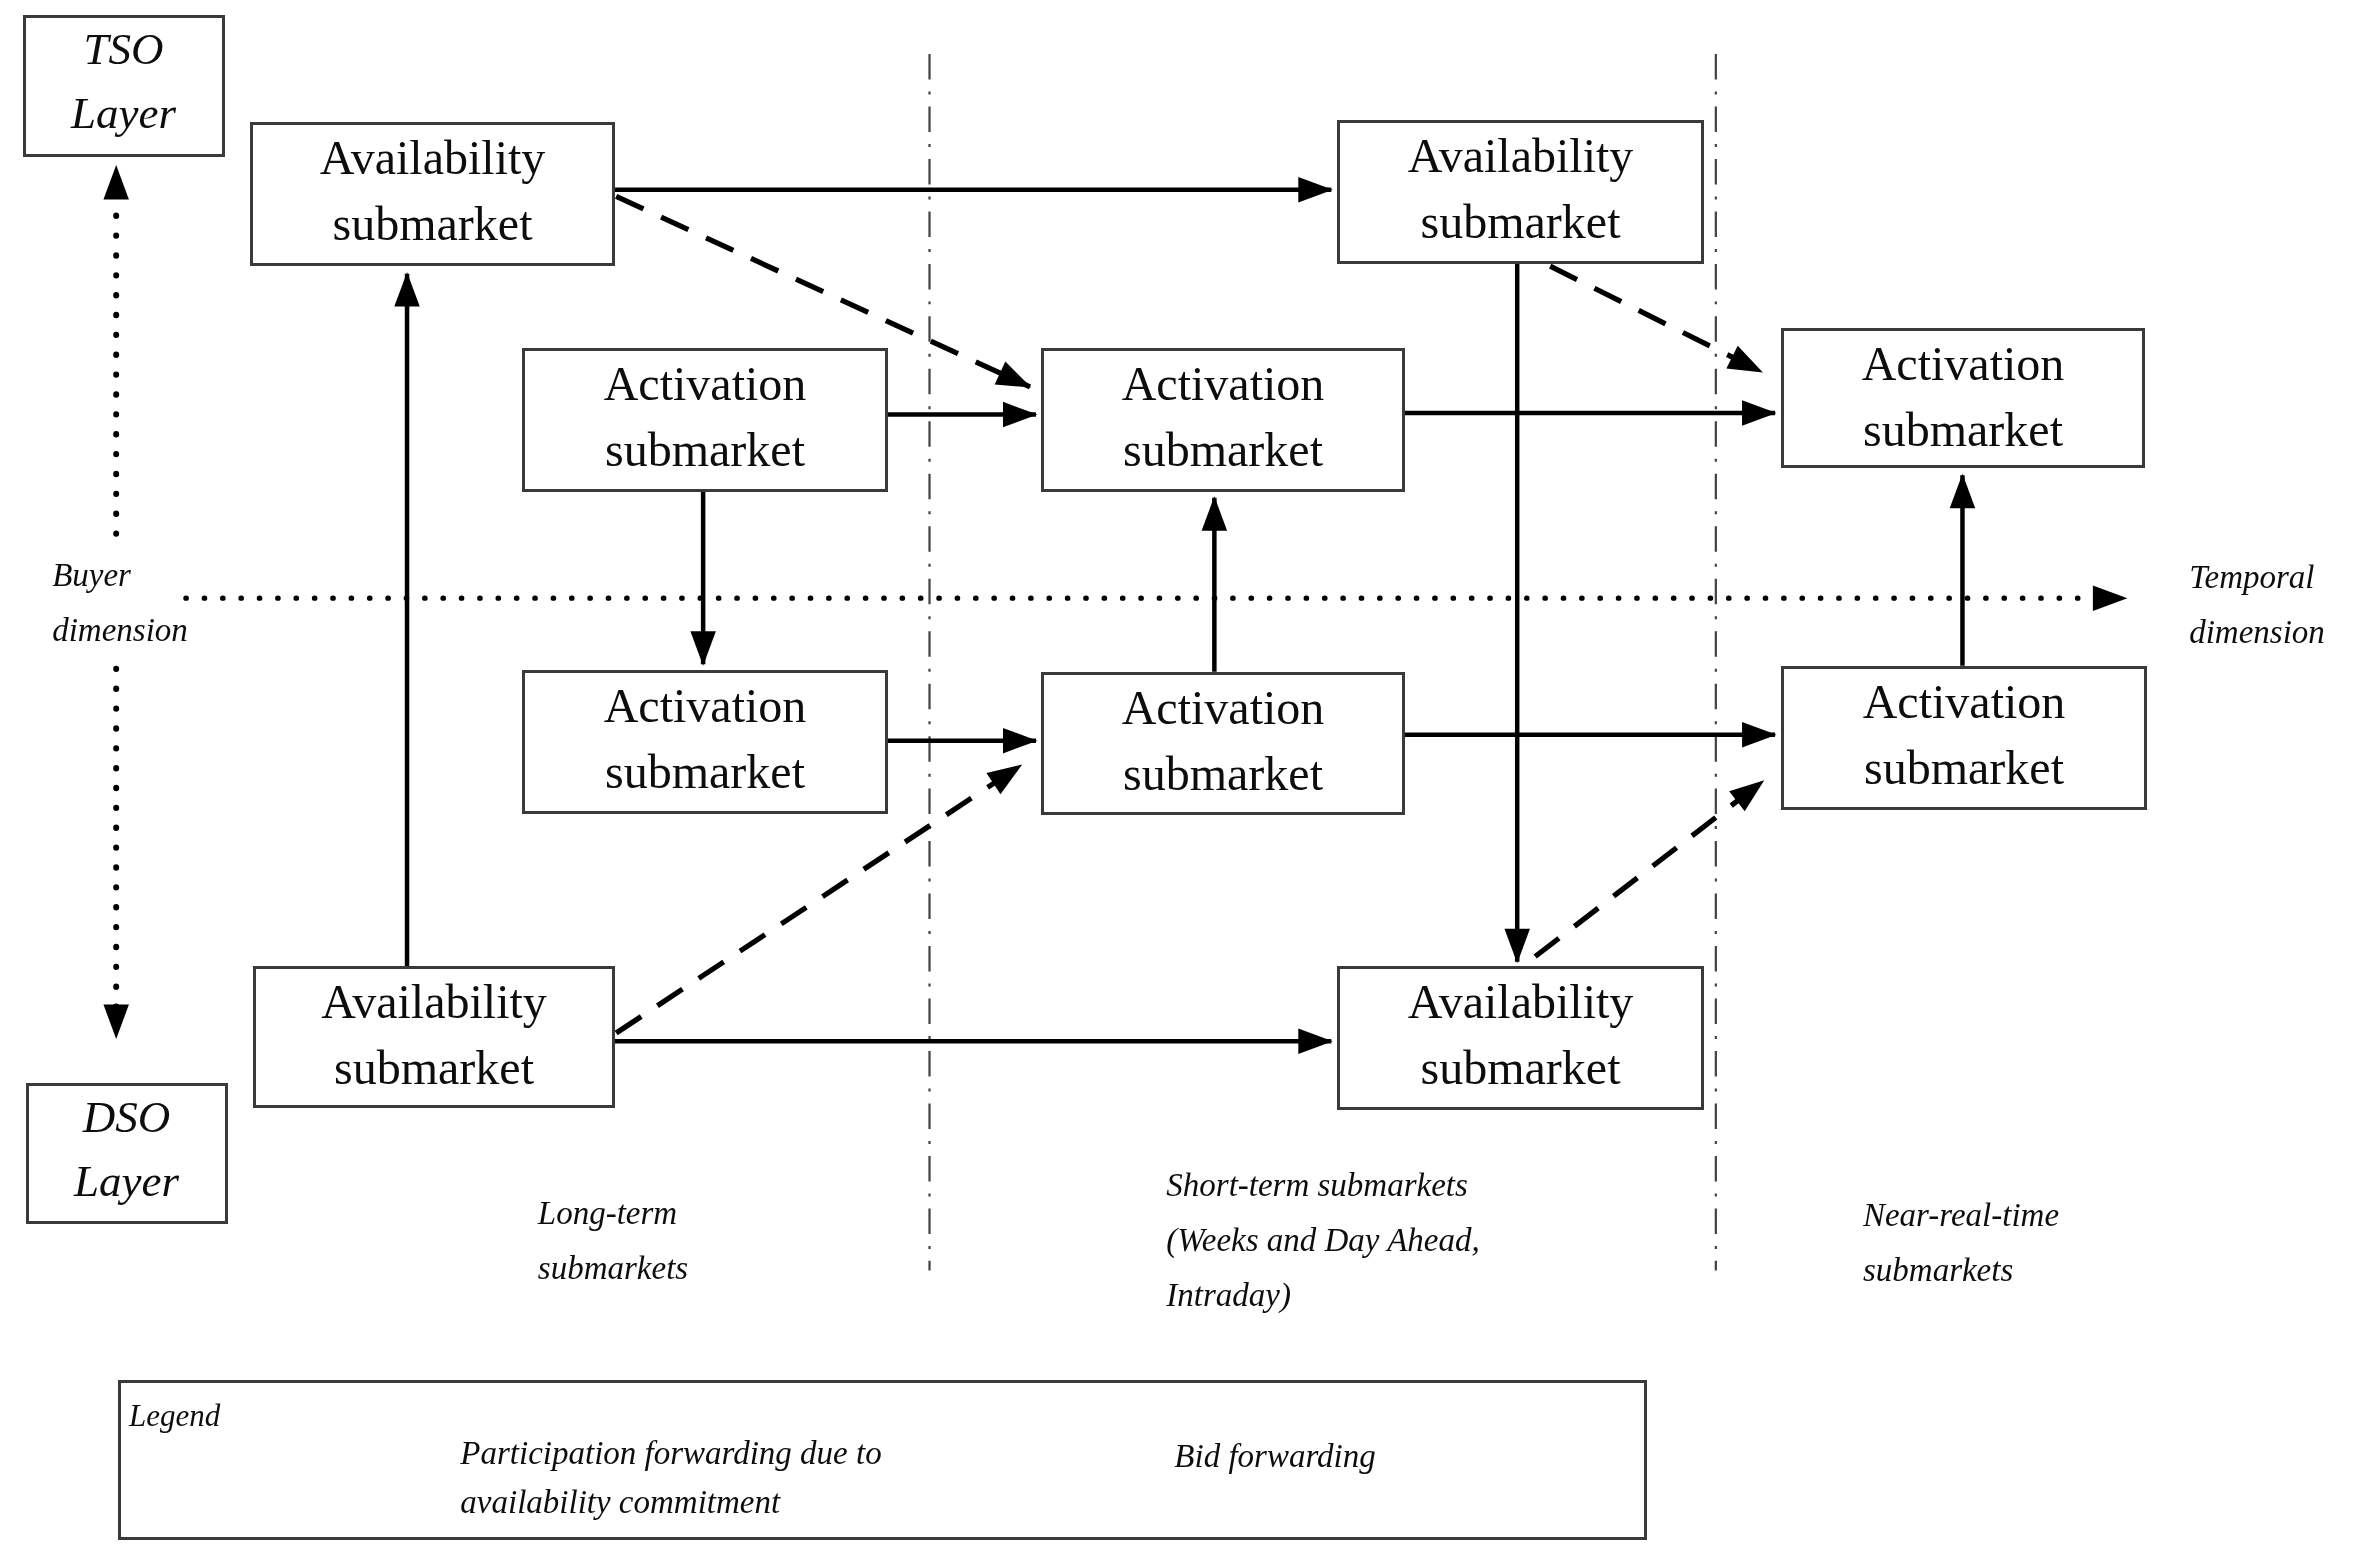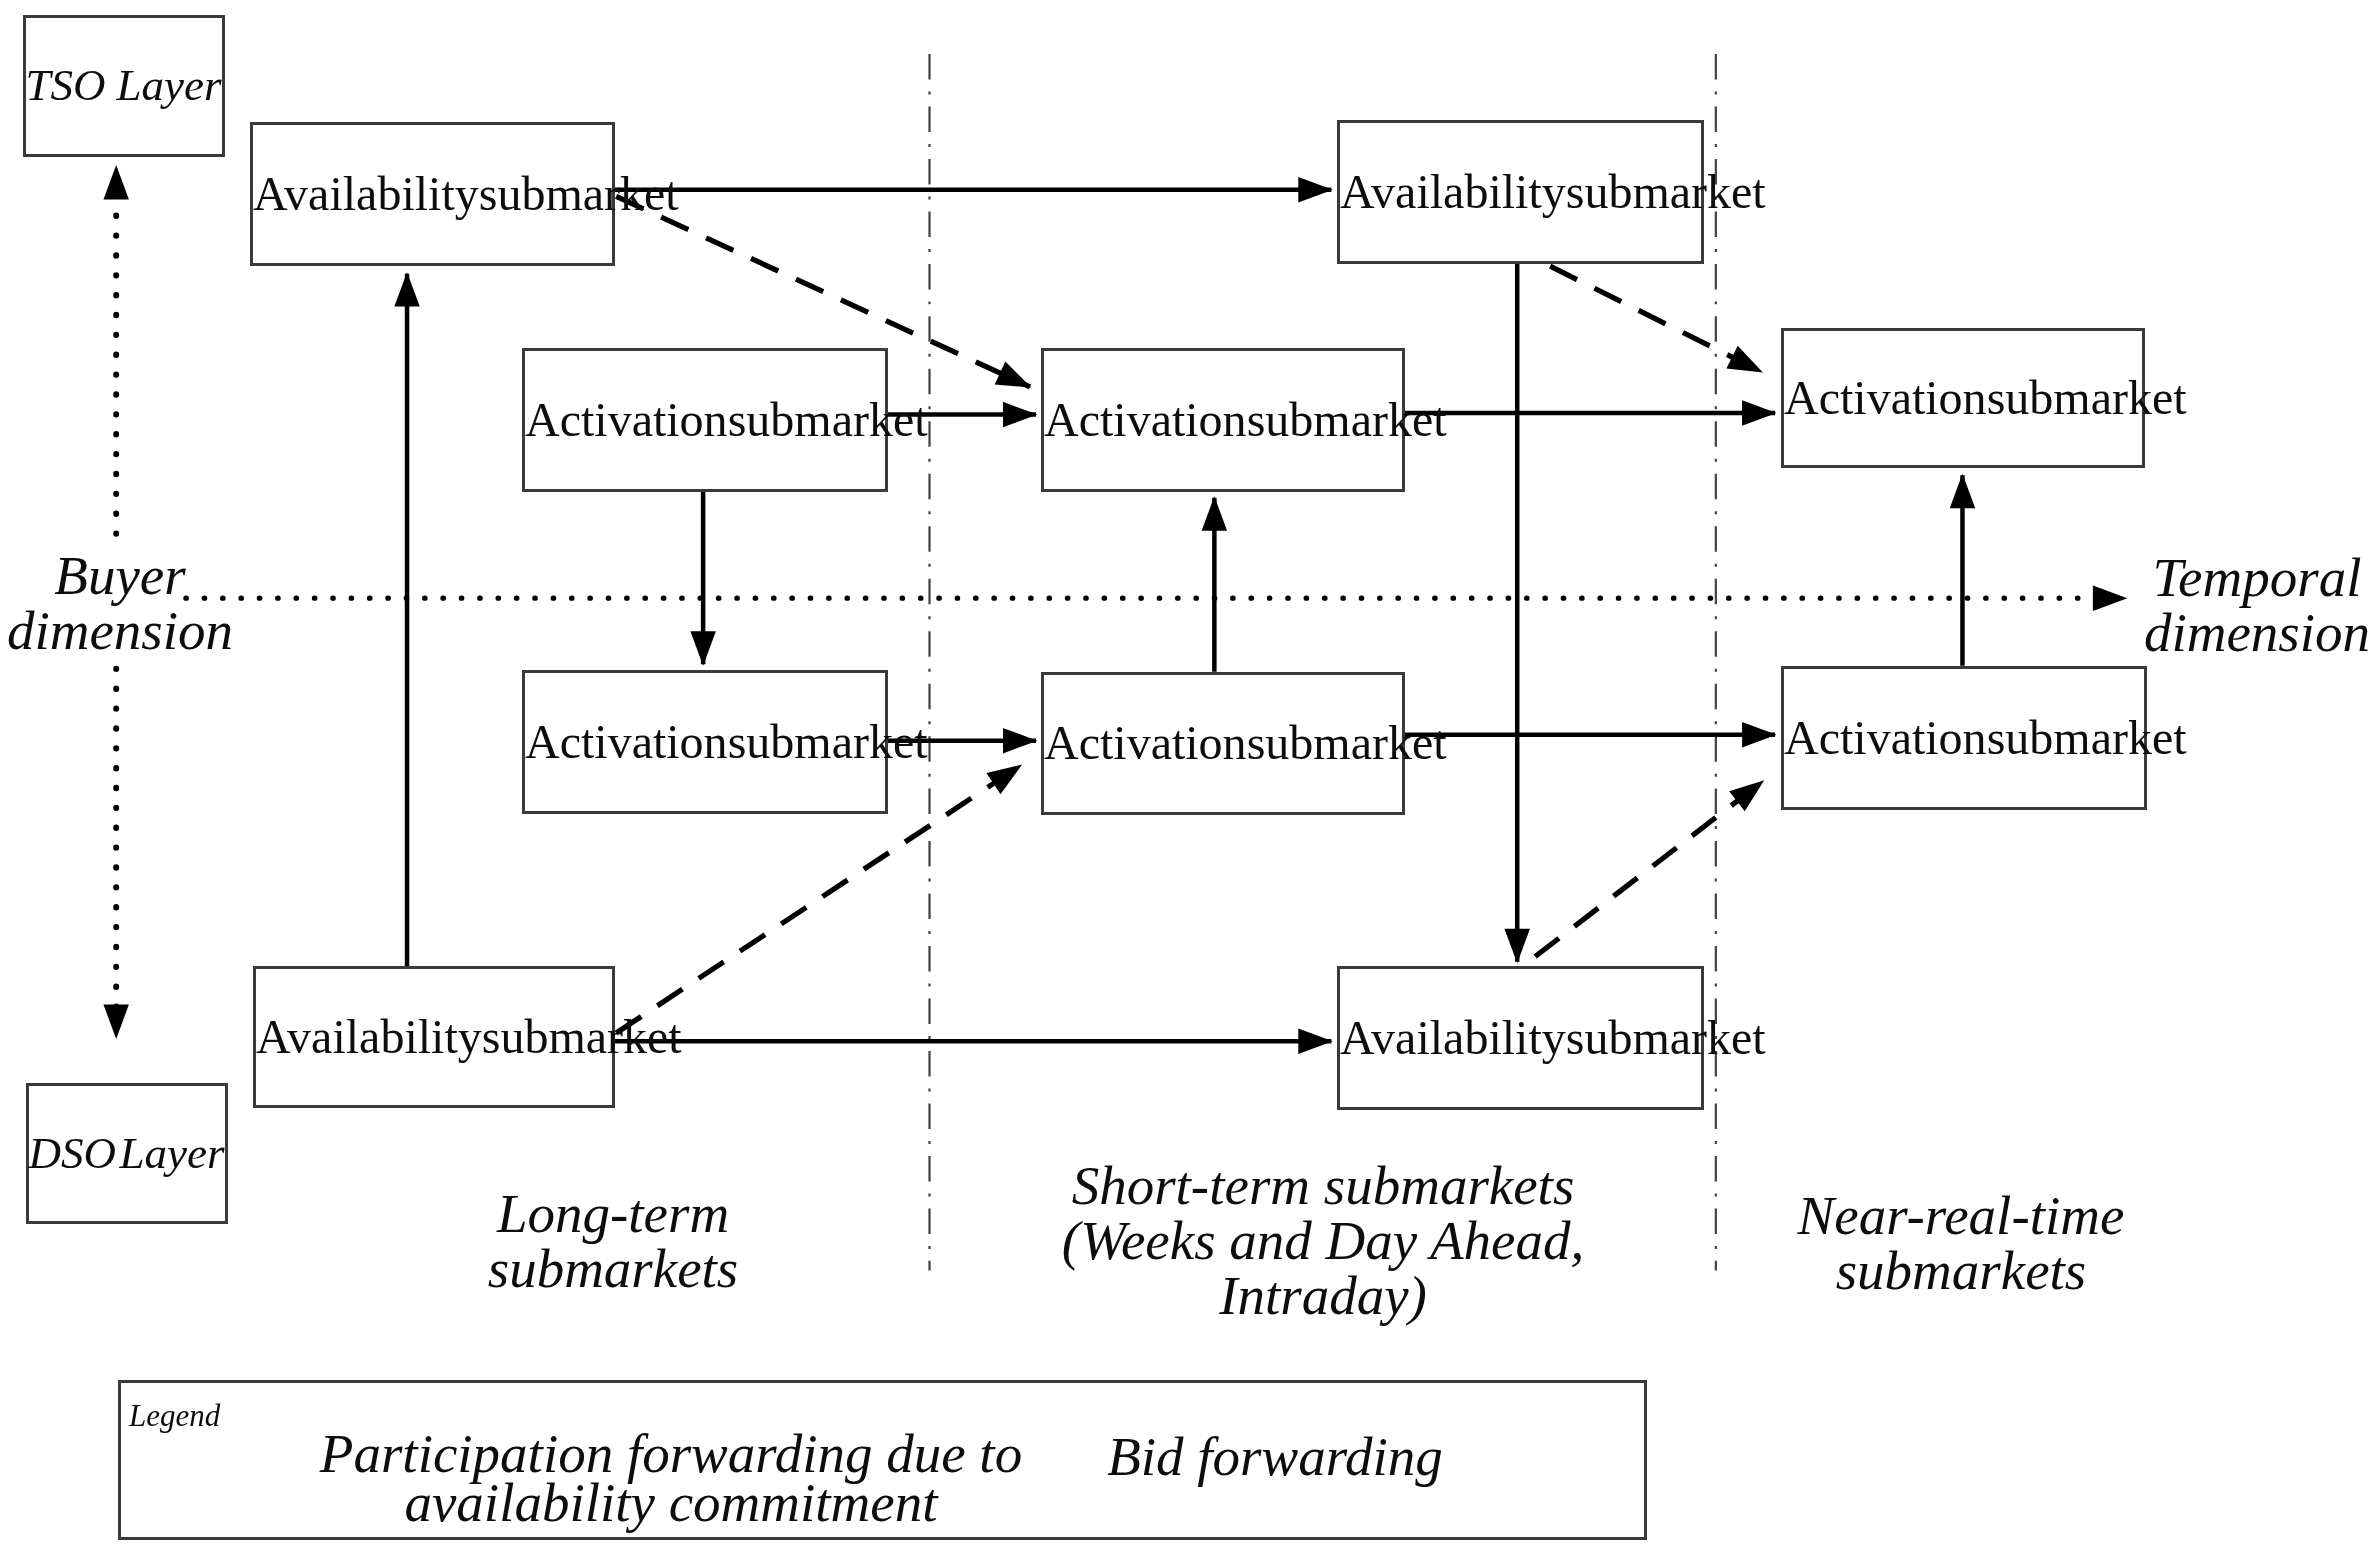--- a/index.html
+++ b/index.html
@@ -10,32 +10,32 @@
     font-family:"Liberation Serif","DejaVu Serif",serif;
     color:#111;
     overflow:hidden;
   }
   .stage svg{position:absolute;left:0;top:0;}
   .node{
     position:absolute;
     box-sizing:border-box;
     border:3px solid #3a3a3a;
     background:#ffffff;
-    display:flex;flex-direction:row;
-    align-items:center;justify-content:space-between;
+    display:flex;flex-direction:column;
+    align-items:center;justify-content:flex-start;
     text-align:center;
     font-size:48px;line-height:1.38;
     color:#0d0d0d;
   }
   .node.layer{font-style:italic;font-size:45px;line-height:1.42;}
   .lbl{
     position:absolute;
     font-style:italic;
-    font-size:55px;line-height:55px;
-    text-align:center;
+    font-size:33px;line-height:55px;
+    text-align:left;
     transform:translateX(-50%);
     white-space:nowrap;
     color:#0d0d0d;
   }
   .lbl.tight{line-height:49px;}
   .legend-box{
     position:absolute;
     left:118px;top:1380px;width:1529px;height:160px;
     box-sizing:border-box;
     border:3px solid #3a3a3a;

